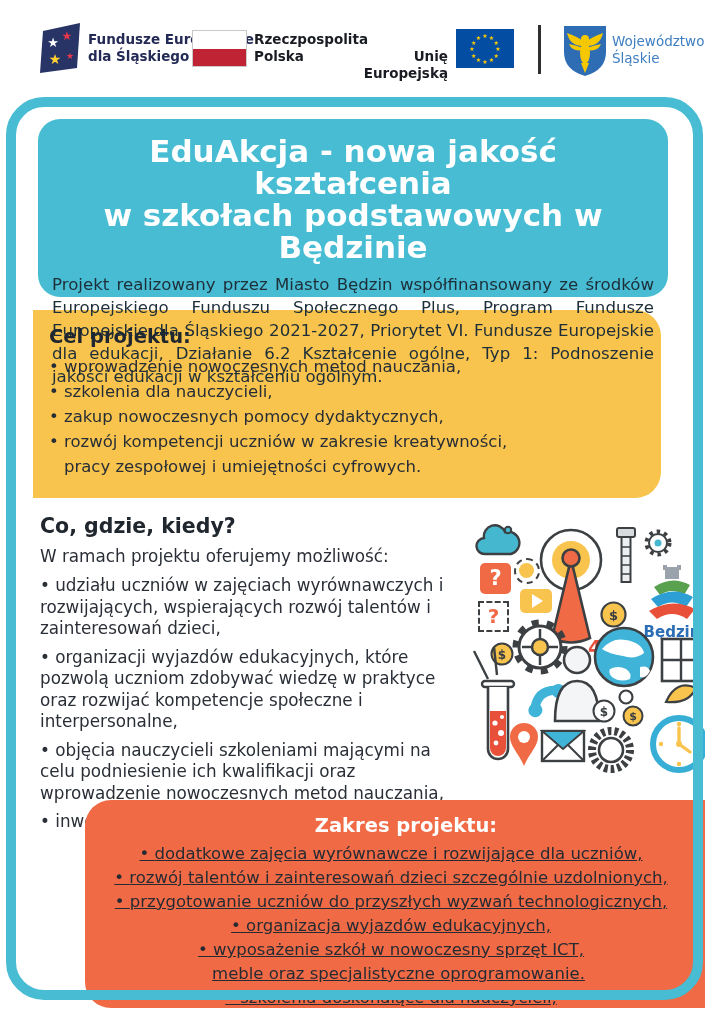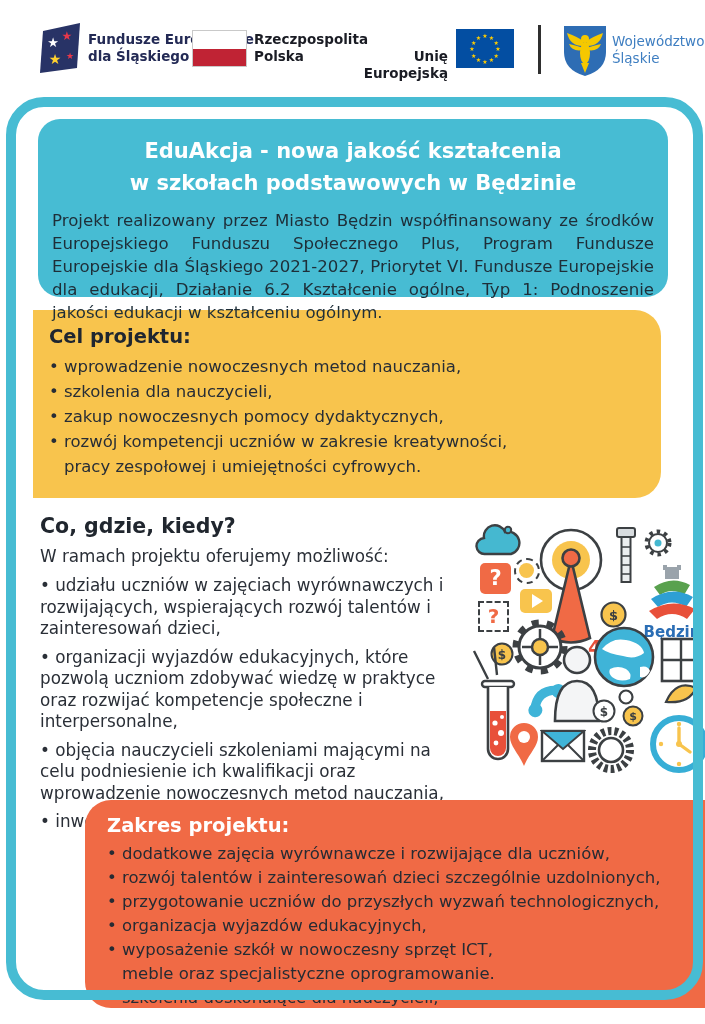--- a/index.html
+++ b/index.html
@@ -18,21 +18,21 @@
   .eu-label{left:330px;top:31px;width:118px;text-align:right;}
   .hdr-divider{left:538px;top:25px;width:3px;height:49px;background:#2f2f2f;}
   .sl-label{left:612px;top:33px;font-size:13.5px;line-height:17px;color:#3e7ec1;font-weight:400;}
 
   
   .frame{left:6px;top:97px;width:697px;height:903px;border:10px solid #47bcd3;
          border-radius:38px;box-sizing:border-box;z-index:20;pointer-events:none;}
 
   
   .title-box{left:38px;top:119px;width:630px;height:178px;background:#47bcd3;border-radius:22px;z-index:5;}
-  .title{margin:16px 18px 0;text-align:center;color:#fff;font-size:21px;font-weight:700;line-height:32px;}
+  .title{margin:16px 18px 0;text-align:center;color:#fff;font-size:31px;font-weight:700;line-height:32px;}
   .title span{display:block;}
   .desc{margin:10px 14px 0;text-align:justify;color:#1e2e38;font-size:16.6px;line-height:23px;}
 
   
   .goal-box{left:33px;top:310px;width:628px;height:188px;background:#f8c44d;
             border-radius:0 26px 26px 0;z-index:4;box-sizing:border-box;}
   .goal-h{margin:15px 12px 6px 16px;font-size:19.5px;font-weight:700;color:#1f2630;}
   .goal-list{margin:0 26px 0 16px;color:#272d36;font-size:16.5px;line-height:25px;}
 
   
@@ -58,23 +58,23 @@
   .play{width:32px;height:24px;background:#f8c44d;border-radius:5px;}
   .play i{display:block;width:0;height:0;border:7px solid transparent;border-left:11px solid #fff;margin:5px 0 0 12px;}
   .four{color:#e8503a;font-size:20px;font-weight:700;}
   .bedzin{width:60px;text-align:center;}
   .bedzin .bz-name{display:block;font-size:15px;font-weight:700;color:#2b6eb5;line-height:15px;}
   .bedzin .bz-tag{display:block;font-size:11px;font-style:italic;font-weight:700;color:#e8503a;
                   text-align:right;margin-right:2px;line-height:12px;}
 
   
   .scope-box{left:85px;top:800px;width:620px;height:208px;background:#f06a45;
-             border-radius:26px 0 0 26px;z-index:6;box-sizing:border-box;}
+             border-radius:26px 0 0 26px;z-index:6;box-sizing:border-box;text-align:center;}
   .scope-h{margin:14px 0 5px 22px;font-size:19.5px;font-weight:700;color:#fff;}
-  .scope-list{margin:0 30px 0 22px;color:#262b33;font-size:16.5px;line-height:24px;}
+  .scope-list{margin:0 30px 0 22px;color:#262b33;font-size:16.5px;line-height:24px;text-decoration:underline;}
 </style>
 </head>
 <body>
 
 <div class="poster">
 
   <div class="hdr">
 
     <svg class="abs" style="left:38px;top:21px;" width="44" height="54" viewBox="0 0 44 54">
       <polygon points="5,10 42,2 39,47 2,52" fill="#283366"></polygon>

